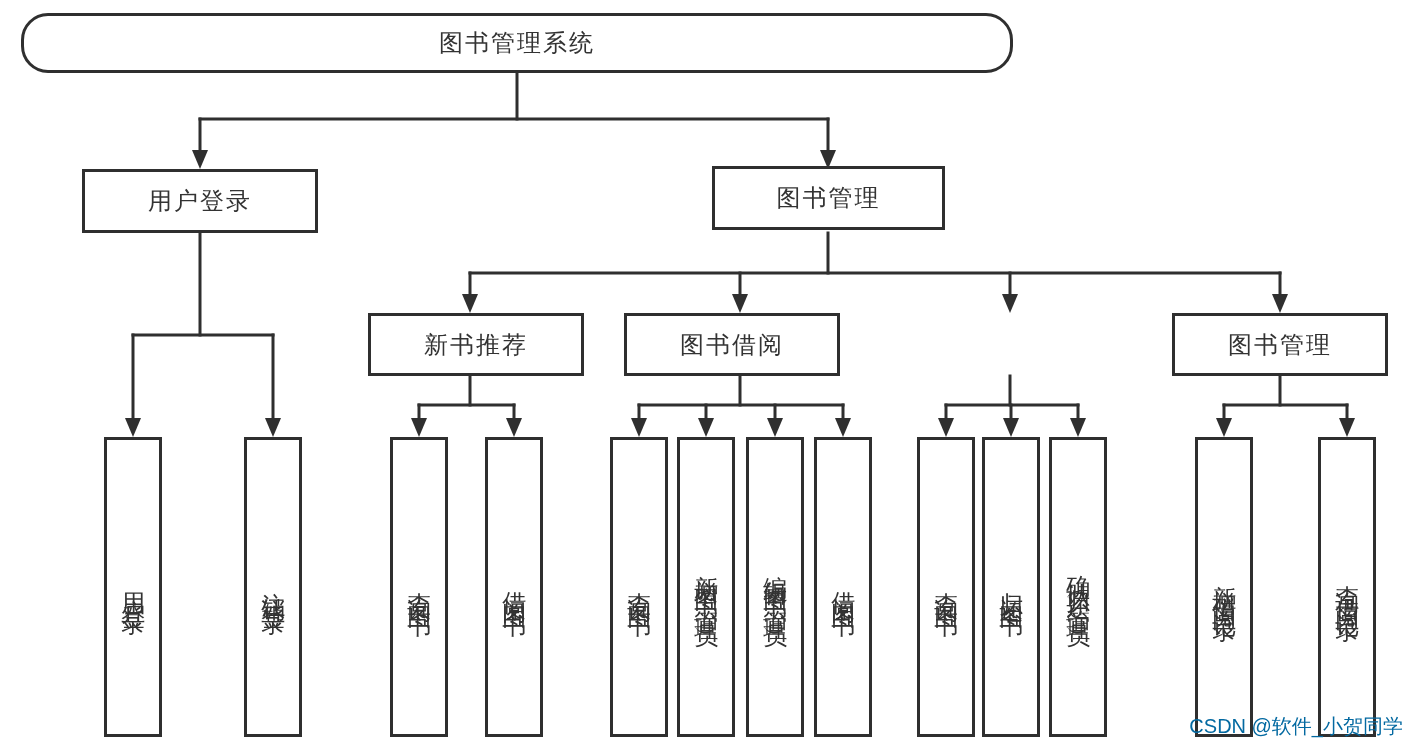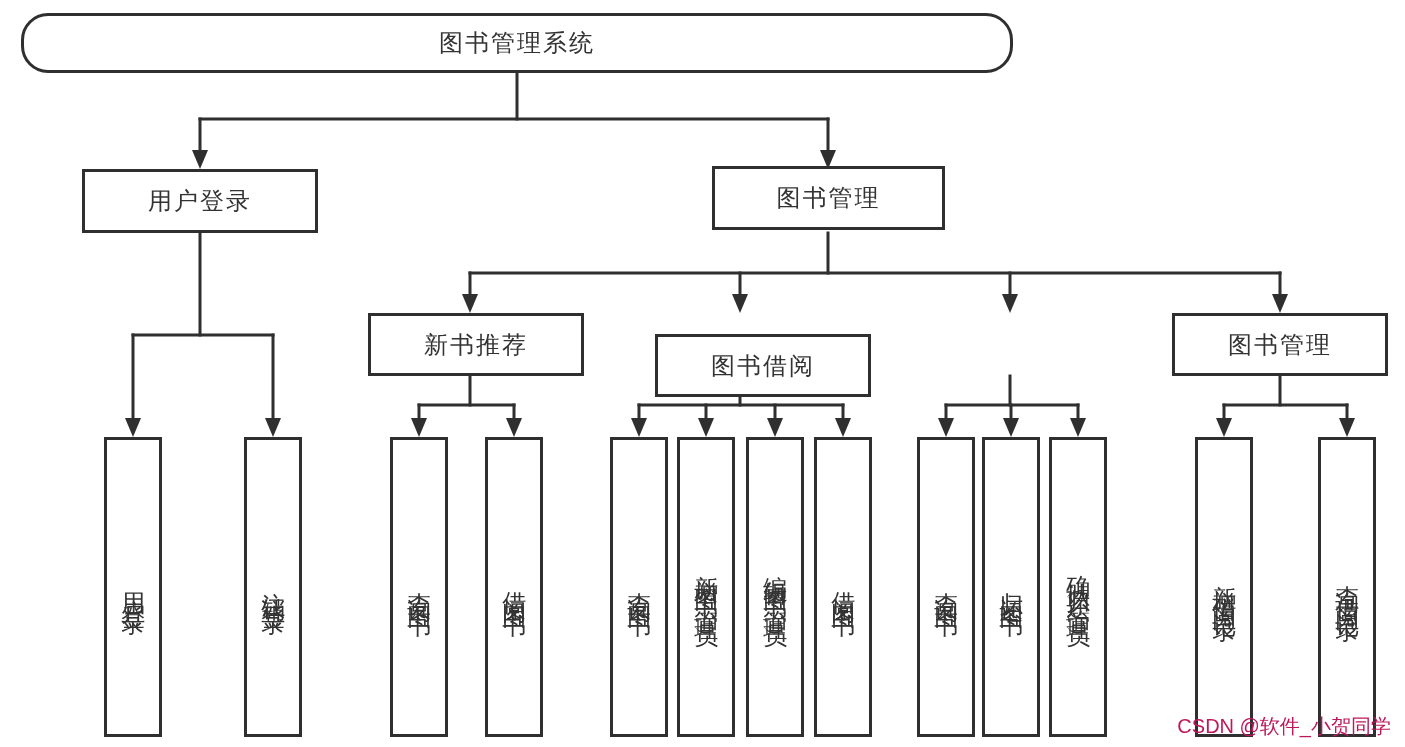--- a/index.html
+++ b/index.html
@@ -46,37 +46,37 @@
     line-height: 1.1;
   }
   
   .box-root   { left: 21px;  top: 13px;  width: 992px; height: 60px; border-radius: 27px; }
   
   .box-l2-a   { left: 82px;  top: 169px; width: 236px; height: 64px; }
   .box-l2-b   { left: 712px; top: 166px; width: 233px; height: 64px; }
   
   .box-l3     { top: 313px; width: 216px; height: 63px; }
   .box-l3-0   { left: 368px; }
-  .box-l3-1   { left: 655px; margin-top: 21px; }
+  .box-l3-1   { left: 624px; }
   .box-l3-2   { left: 902px; }
   .box-l3-3   { left: 1172px; }
   
   .leaf       { top: 437px; width: 58px; height: 300px; }
   .leaf-0  { left: 104px; }  .leaf-1  { left: 244px; }
   .leaf-2  { left: 390px; }  .leaf-3  { left: 485px; }
   .leaf-4  { left: 610px; }  .leaf-5  { left: 677px; }
   .leaf-6  { left: 746px; }  .leaf-7  { left: 814px; }
   .leaf-8  { left: 917px; }  .leaf-9  { left: 982px; }
   .leaf-10 { left: 1049px; }
   .leaf-11 { left: 1195px; } .leaf-12 { left: 1318px; }
   #watermark {
     position: absolute;
-    right: 14px;
+    right: 2px;
     bottom: 7px;
-    color: #be185d;
+    color: #0369a1;
     font-size: 20px;
     z-index: 3;
     white-space: nowrap;
   }
 </style>
 </head>
 <body>
 
 <div id="canvas">
 

